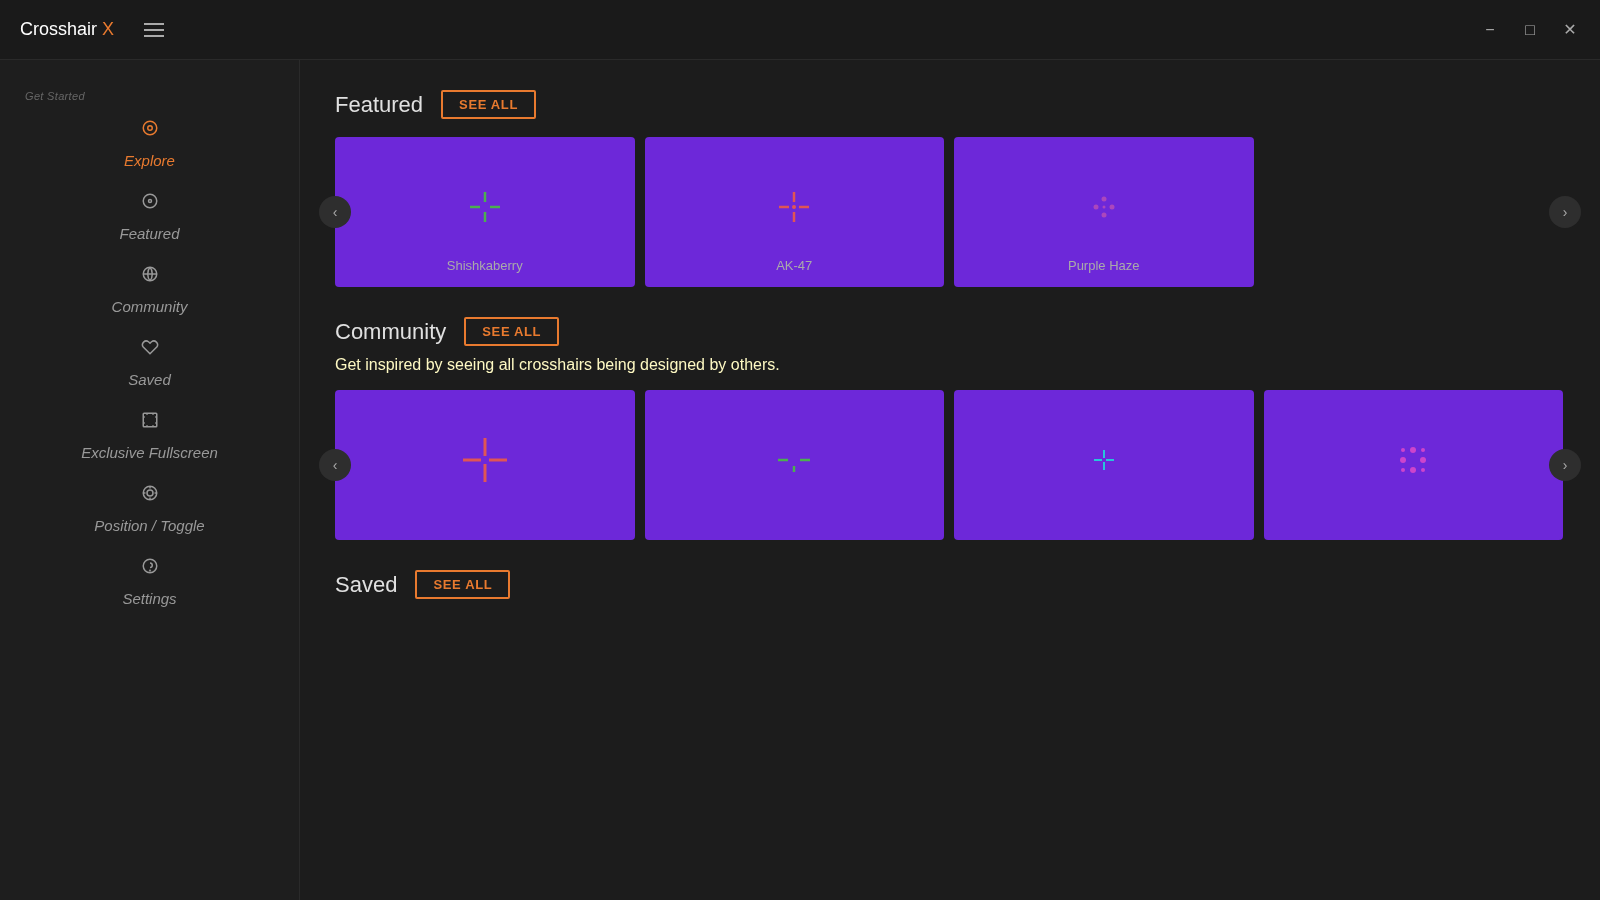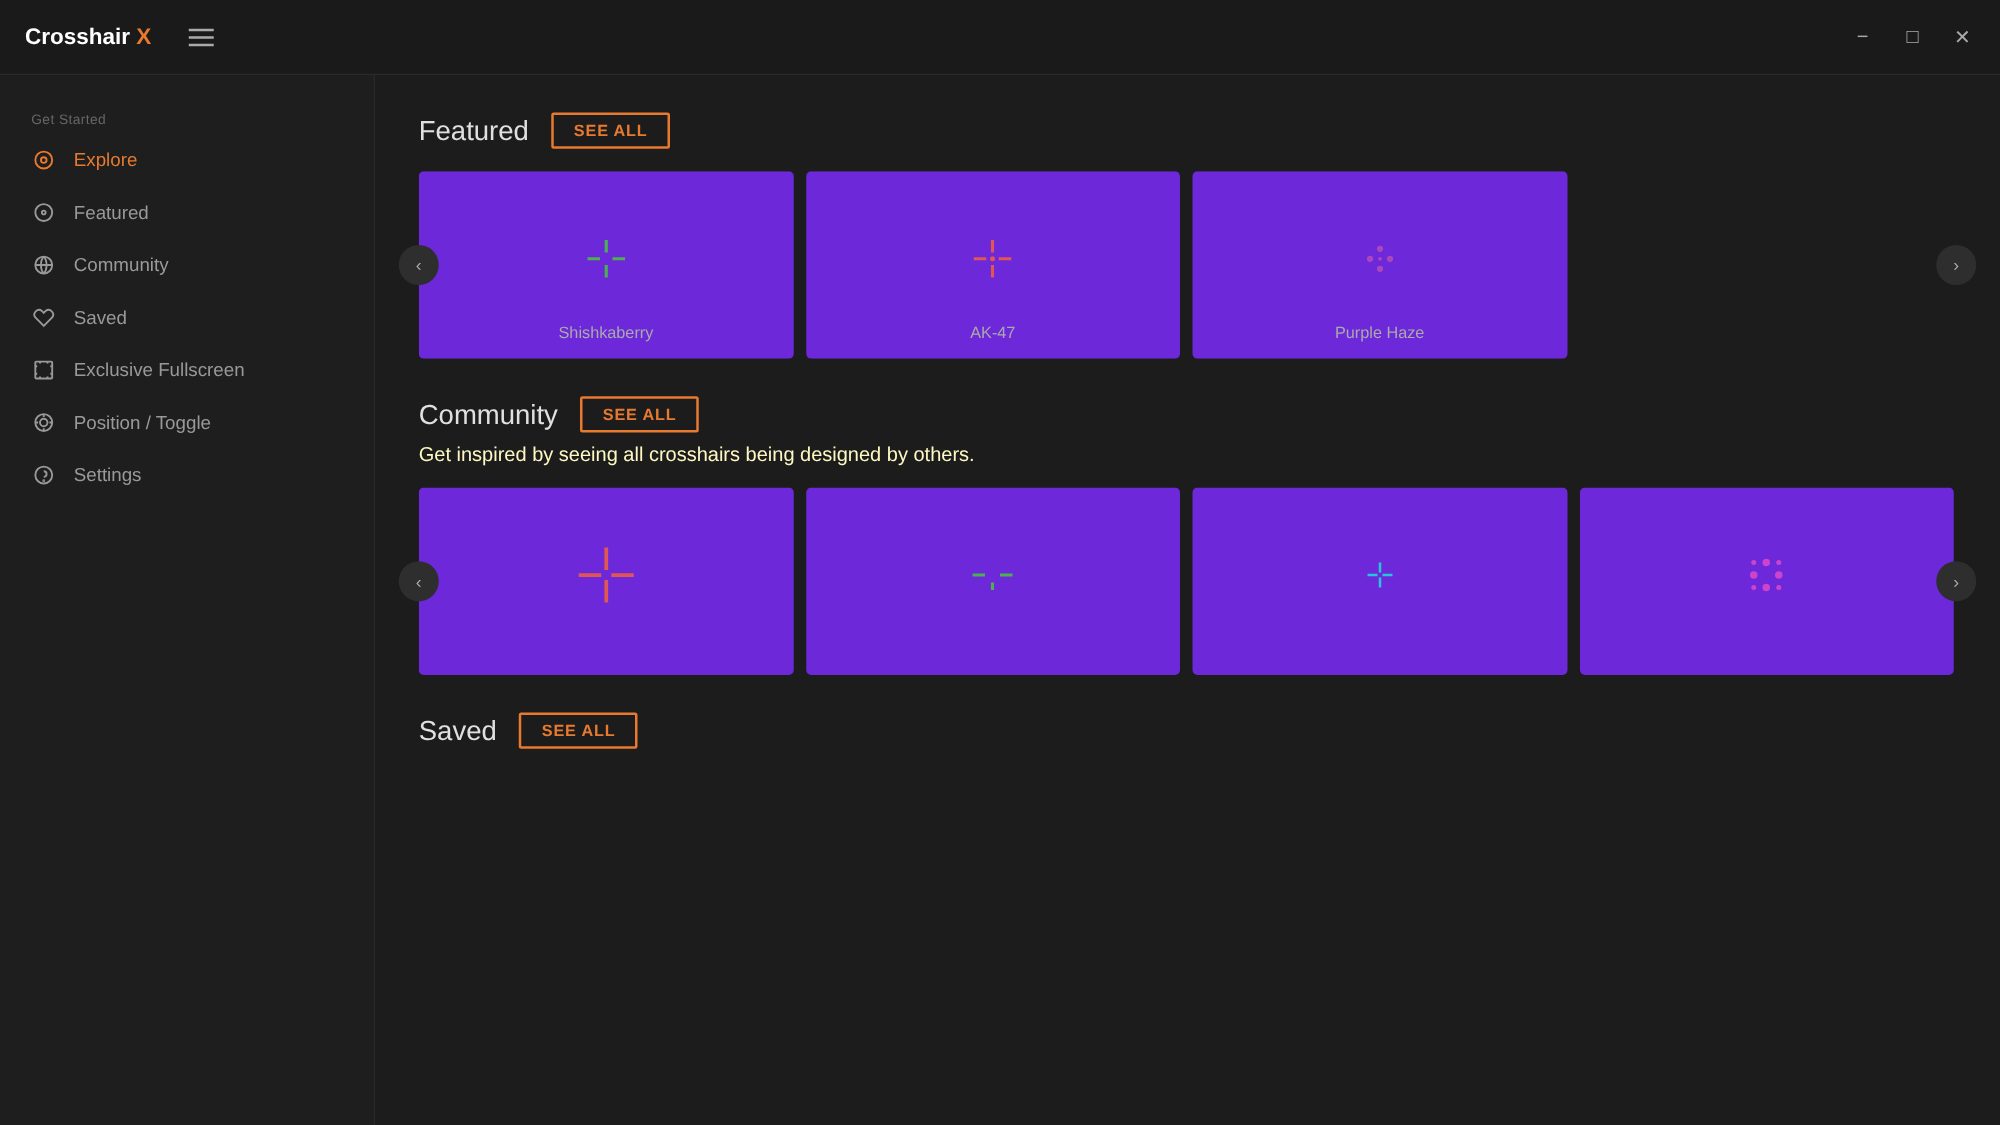--- a/index.html
+++ b/index.html
@@ -24,21 +24,21 @@
       border-bottom: 1px solid #2a2a2a;
       flex-shrink: 0;
     }
     .titlebar-left {
       display: flex;
       align-items: center;
       gap: 30px;
     }
     .app-title {
       font-size: 18px;
-      font-weight: 700;
+      font-weight: 400;
       color: #fff;
     }
     .app-title span {
       color: #e87a2f;
     }
     .hamburger {
       display: flex;
       flex-direction: column;
       gap: 4px;
       cursor: pointer;
@@ -74,38 +74,40 @@
       overflow: hidden;
     }
 
     
     .sidebar {
       width: 300px;
       background: #1e1e1e;
       border-right: 1px solid #2a2a2a;
       padding: 20px 0;
       flex-shrink: 0;
+      font-style: italic;
     }
     .sidebar-section-label {
       font-size: 11px;
       color: #666;
       text-transform: none;
       padding: 10px 25px 5px;
       letter-spacing: 0.03em;
     }
     .sidebar-item {
       display: flex;
       align-items: center;
       gap: 14px;
       padding: 11px 25px;
       cursor: pointer;
       color: #999;
       font-size: 15px;
       border-radius: 0;
       transition: background 0.15s;
+      flex-direction: column;
     }
     .sidebar-item.active { color: #e87a2f; }
     .sidebar-icon {
       width: 20px;
       height: 20px;
       display: flex;
       align-items: center;
       justify-content: center;
       flex-shrink: 0;
     }

